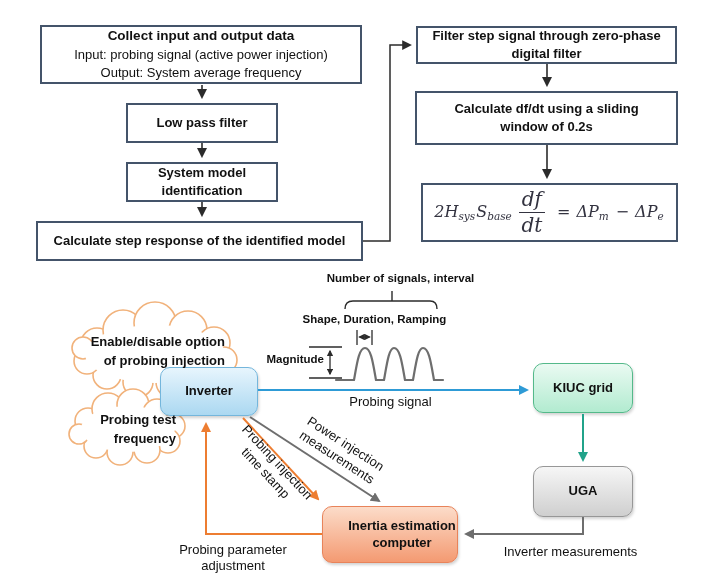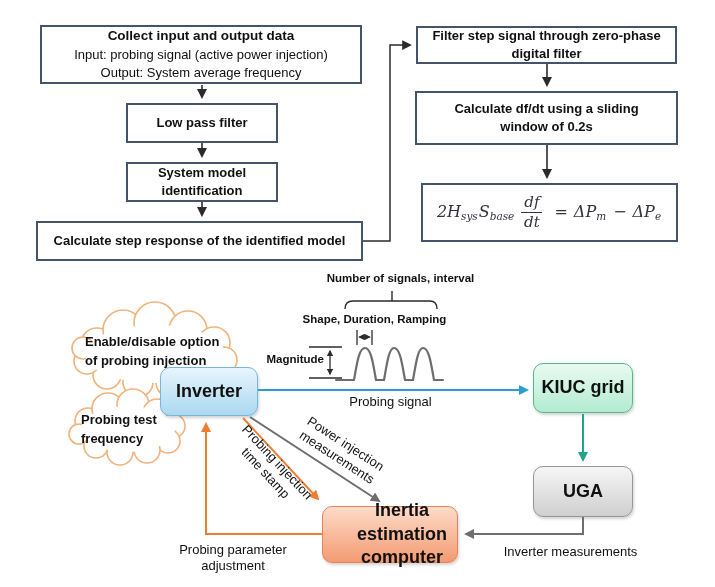--- a/index.html
+++ b/index.html
@@ -12,41 +12,41 @@
   
   .fbox{position:absolute;z-index:1;background:#ffffff;border:2px solid #44546a;
         display:flex;flex-direction:column;align-items:center;justify-content:center;
         text-align:center;font-size:13px;line-height:1.38;box-sizing:border-box;}
   .fbox .ttl{font-weight:bold;font-size:13.5px;}
   .fbox.boldtext{font-weight:bold;}
 
   
   .node{position:absolute;z-index:1;border-radius:10px;display:flex;flex-direction:column;
         align-items:center;justify-content:center;text-align:center;font-weight:bold;
-        font-size:18px;line-height:1.3;box-sizing:border-box;
+        font-size:13px;line-height:1.3;box-sizing:border-box;
         box-shadow:1px 2px 3px rgba(0,0,0,0.18);}
   .node.inverter{background:linear-gradient(#e7f5fd,#abd8f1);border:1.6px solid #74b6dc;}
   .node.kiuc{background:linear-gradient(#eafaf2,#b2ebd0);border:1.6px solid #54b98a;}
   .node.uga{background:linear-gradient(#f6f6f6,#cfcfcf);border:1.6px solid #979797;}
   .node.inertia{background:linear-gradient(#fcdcc9,#f49a72);border:1.6px solid #e8835a;padding-left:24px;}
 
   
   .lbl{position:absolute;z-index:3;font-size:13px;line-height:1.25;text-align:center;}
   .lbl.small-bold{font-size:11.5px;font-weight:bold;}
   .lbl.rot{transform-origin:center center;white-space:nowrap;}
   .cloud-text{position:absolute;z-index:1;font-weight:bold;font-size:13px;
-              line-height:1.45;text-align:left;}
+              line-height:1.45;text-align:right;}
 
   
   .formula{display:flex;align-items:center;justify-content:center;
            font-family:"DejaVu Serif",serif;font-style:italic;font-size:16px;color:#333340;}
   .formula sub{font-size:10.5px;position:relative;bottom:-4px;margin-right:1px;}
   .formula .op{margin:0 6px;}
   .formula .frac{display:inline-flex;flex-direction:column;align-items:center;
-                 margin:0 6px;line-height:1.15;font-size:15px;}
+                 margin:0 6px;line-height:1.15;font-size:20px;}
   .formula .frac .num{border-bottom:1.3px solid #333340;padding:0 3px 1px 3px;}
   .formula .frac .den{padding-top:1px;}
 </style>
 </head>
 <body>
 
 <div id="canvas">
 
   <svg id="layer-under" class="layer" width="715" height="587" viewBox="0 0 715 587">
     <g fill="#ffffff" stroke="#f1b27b" stroke-width="1.6">

